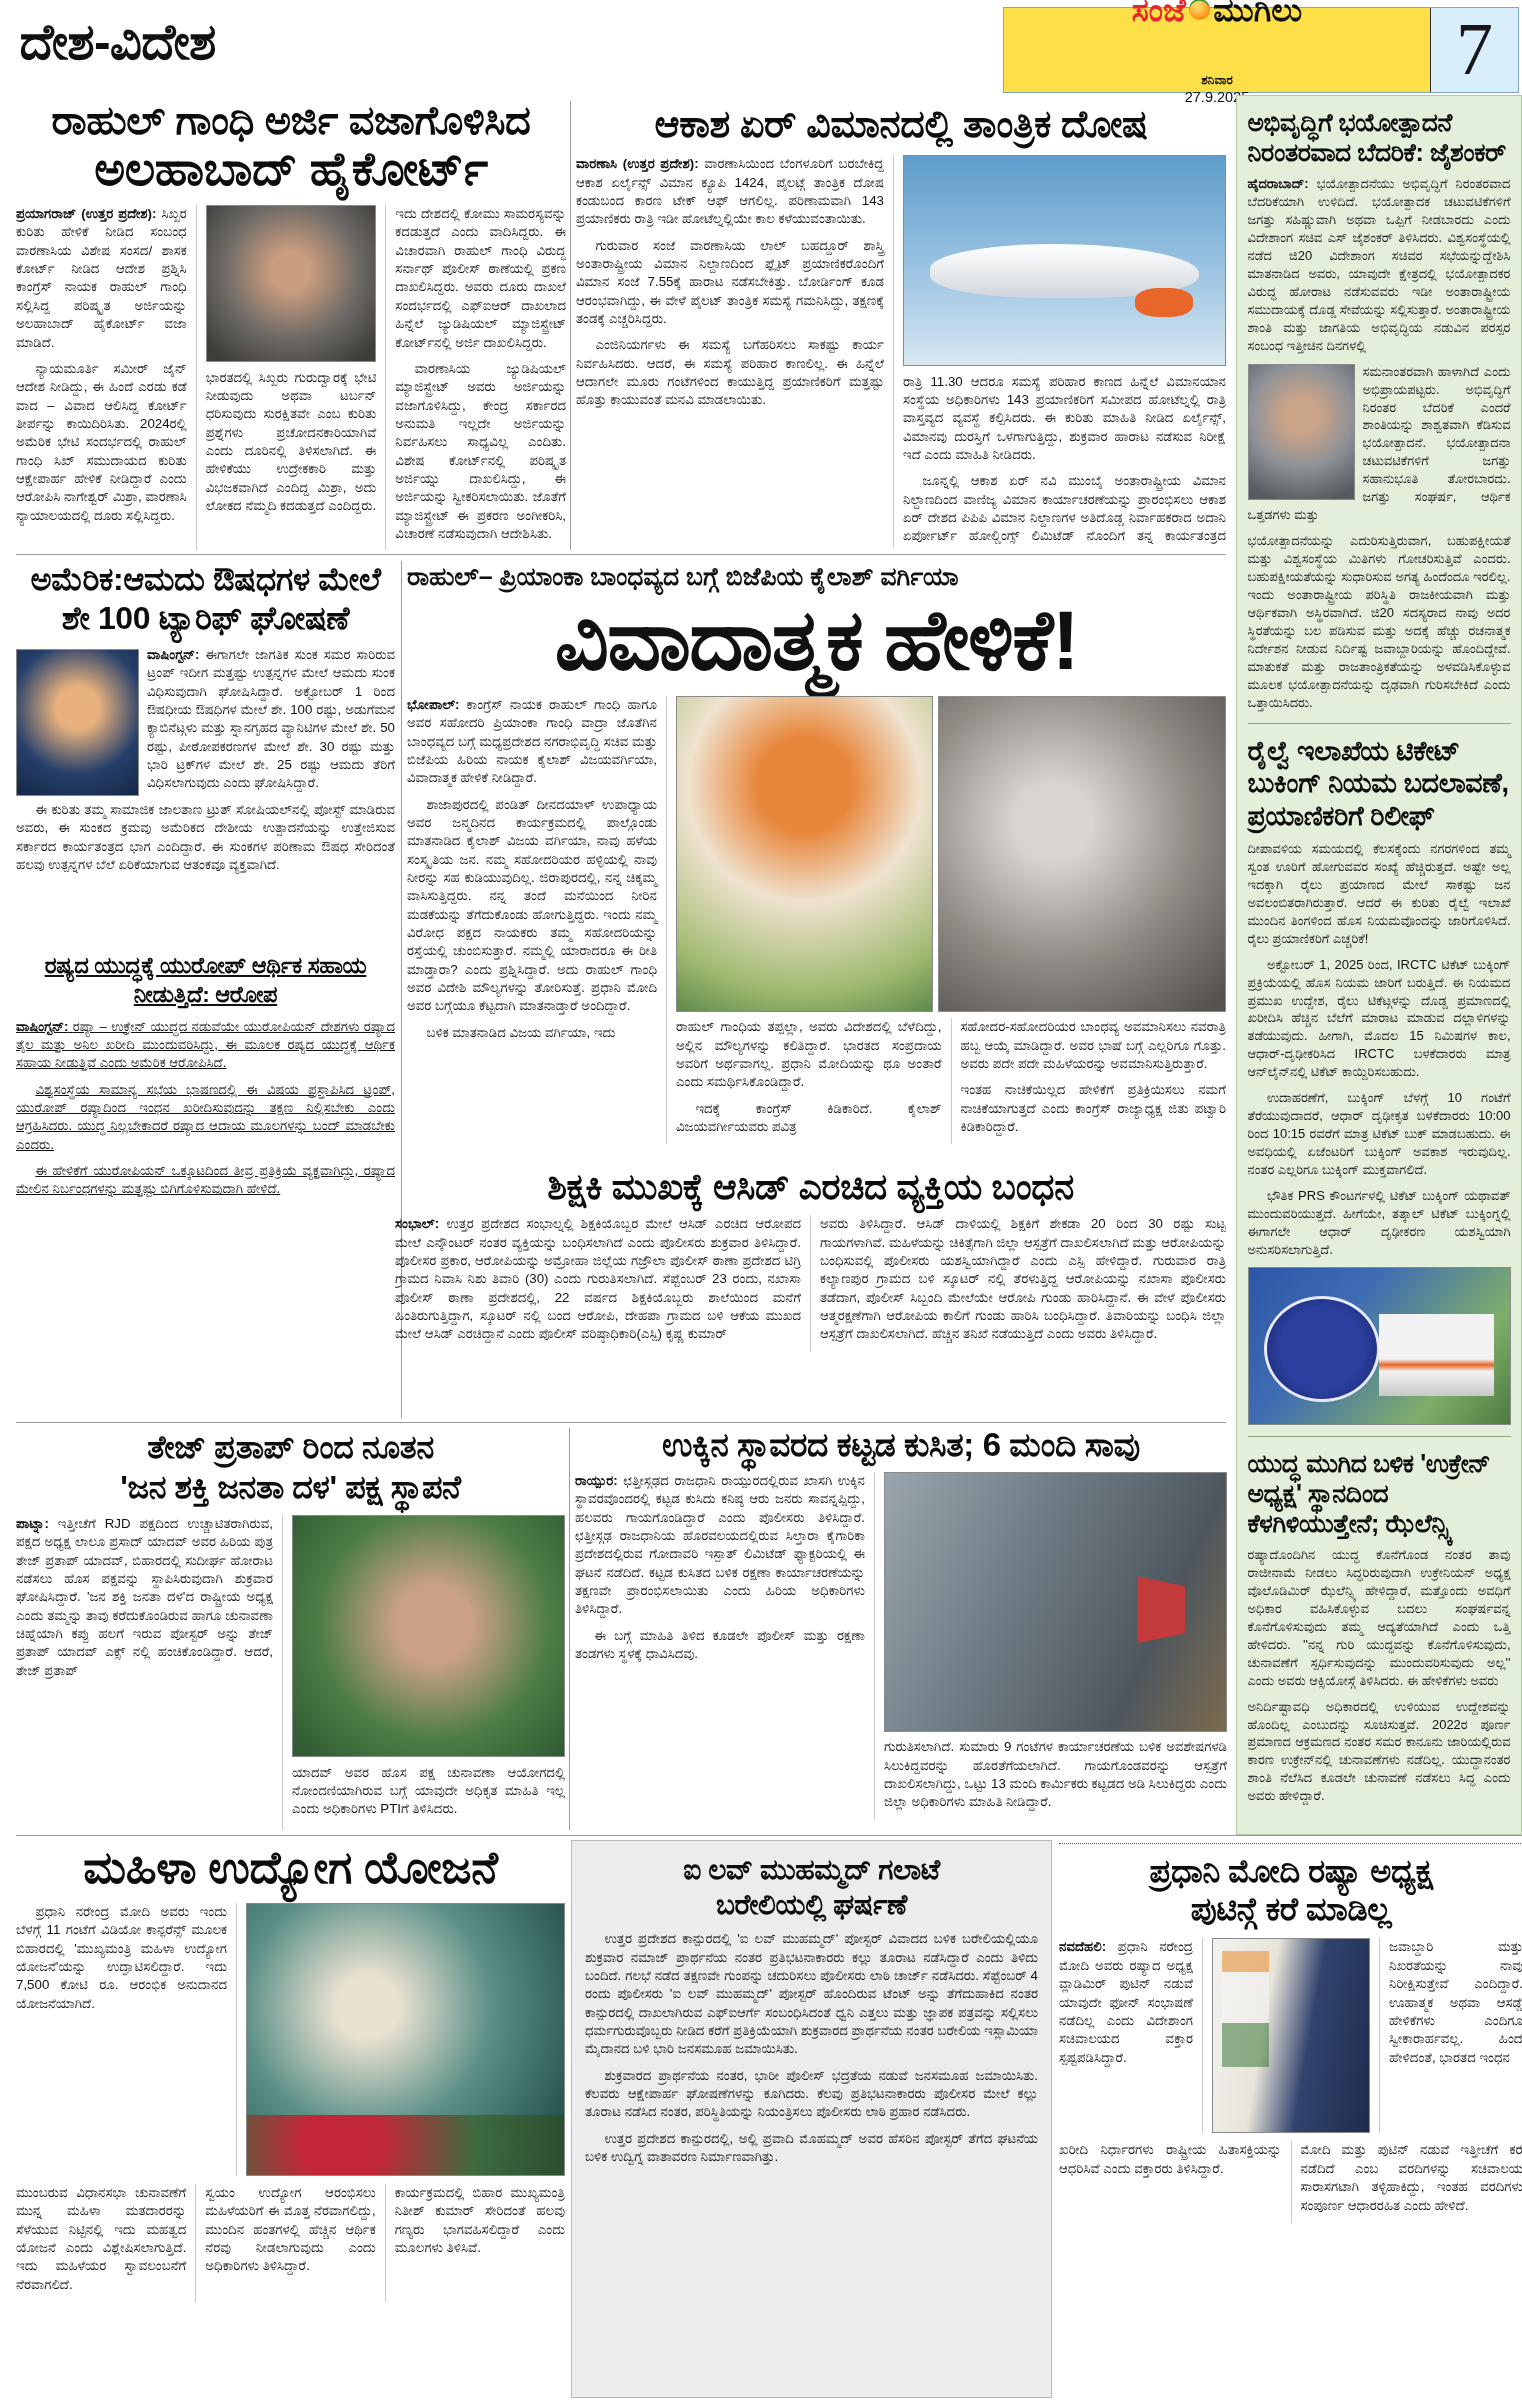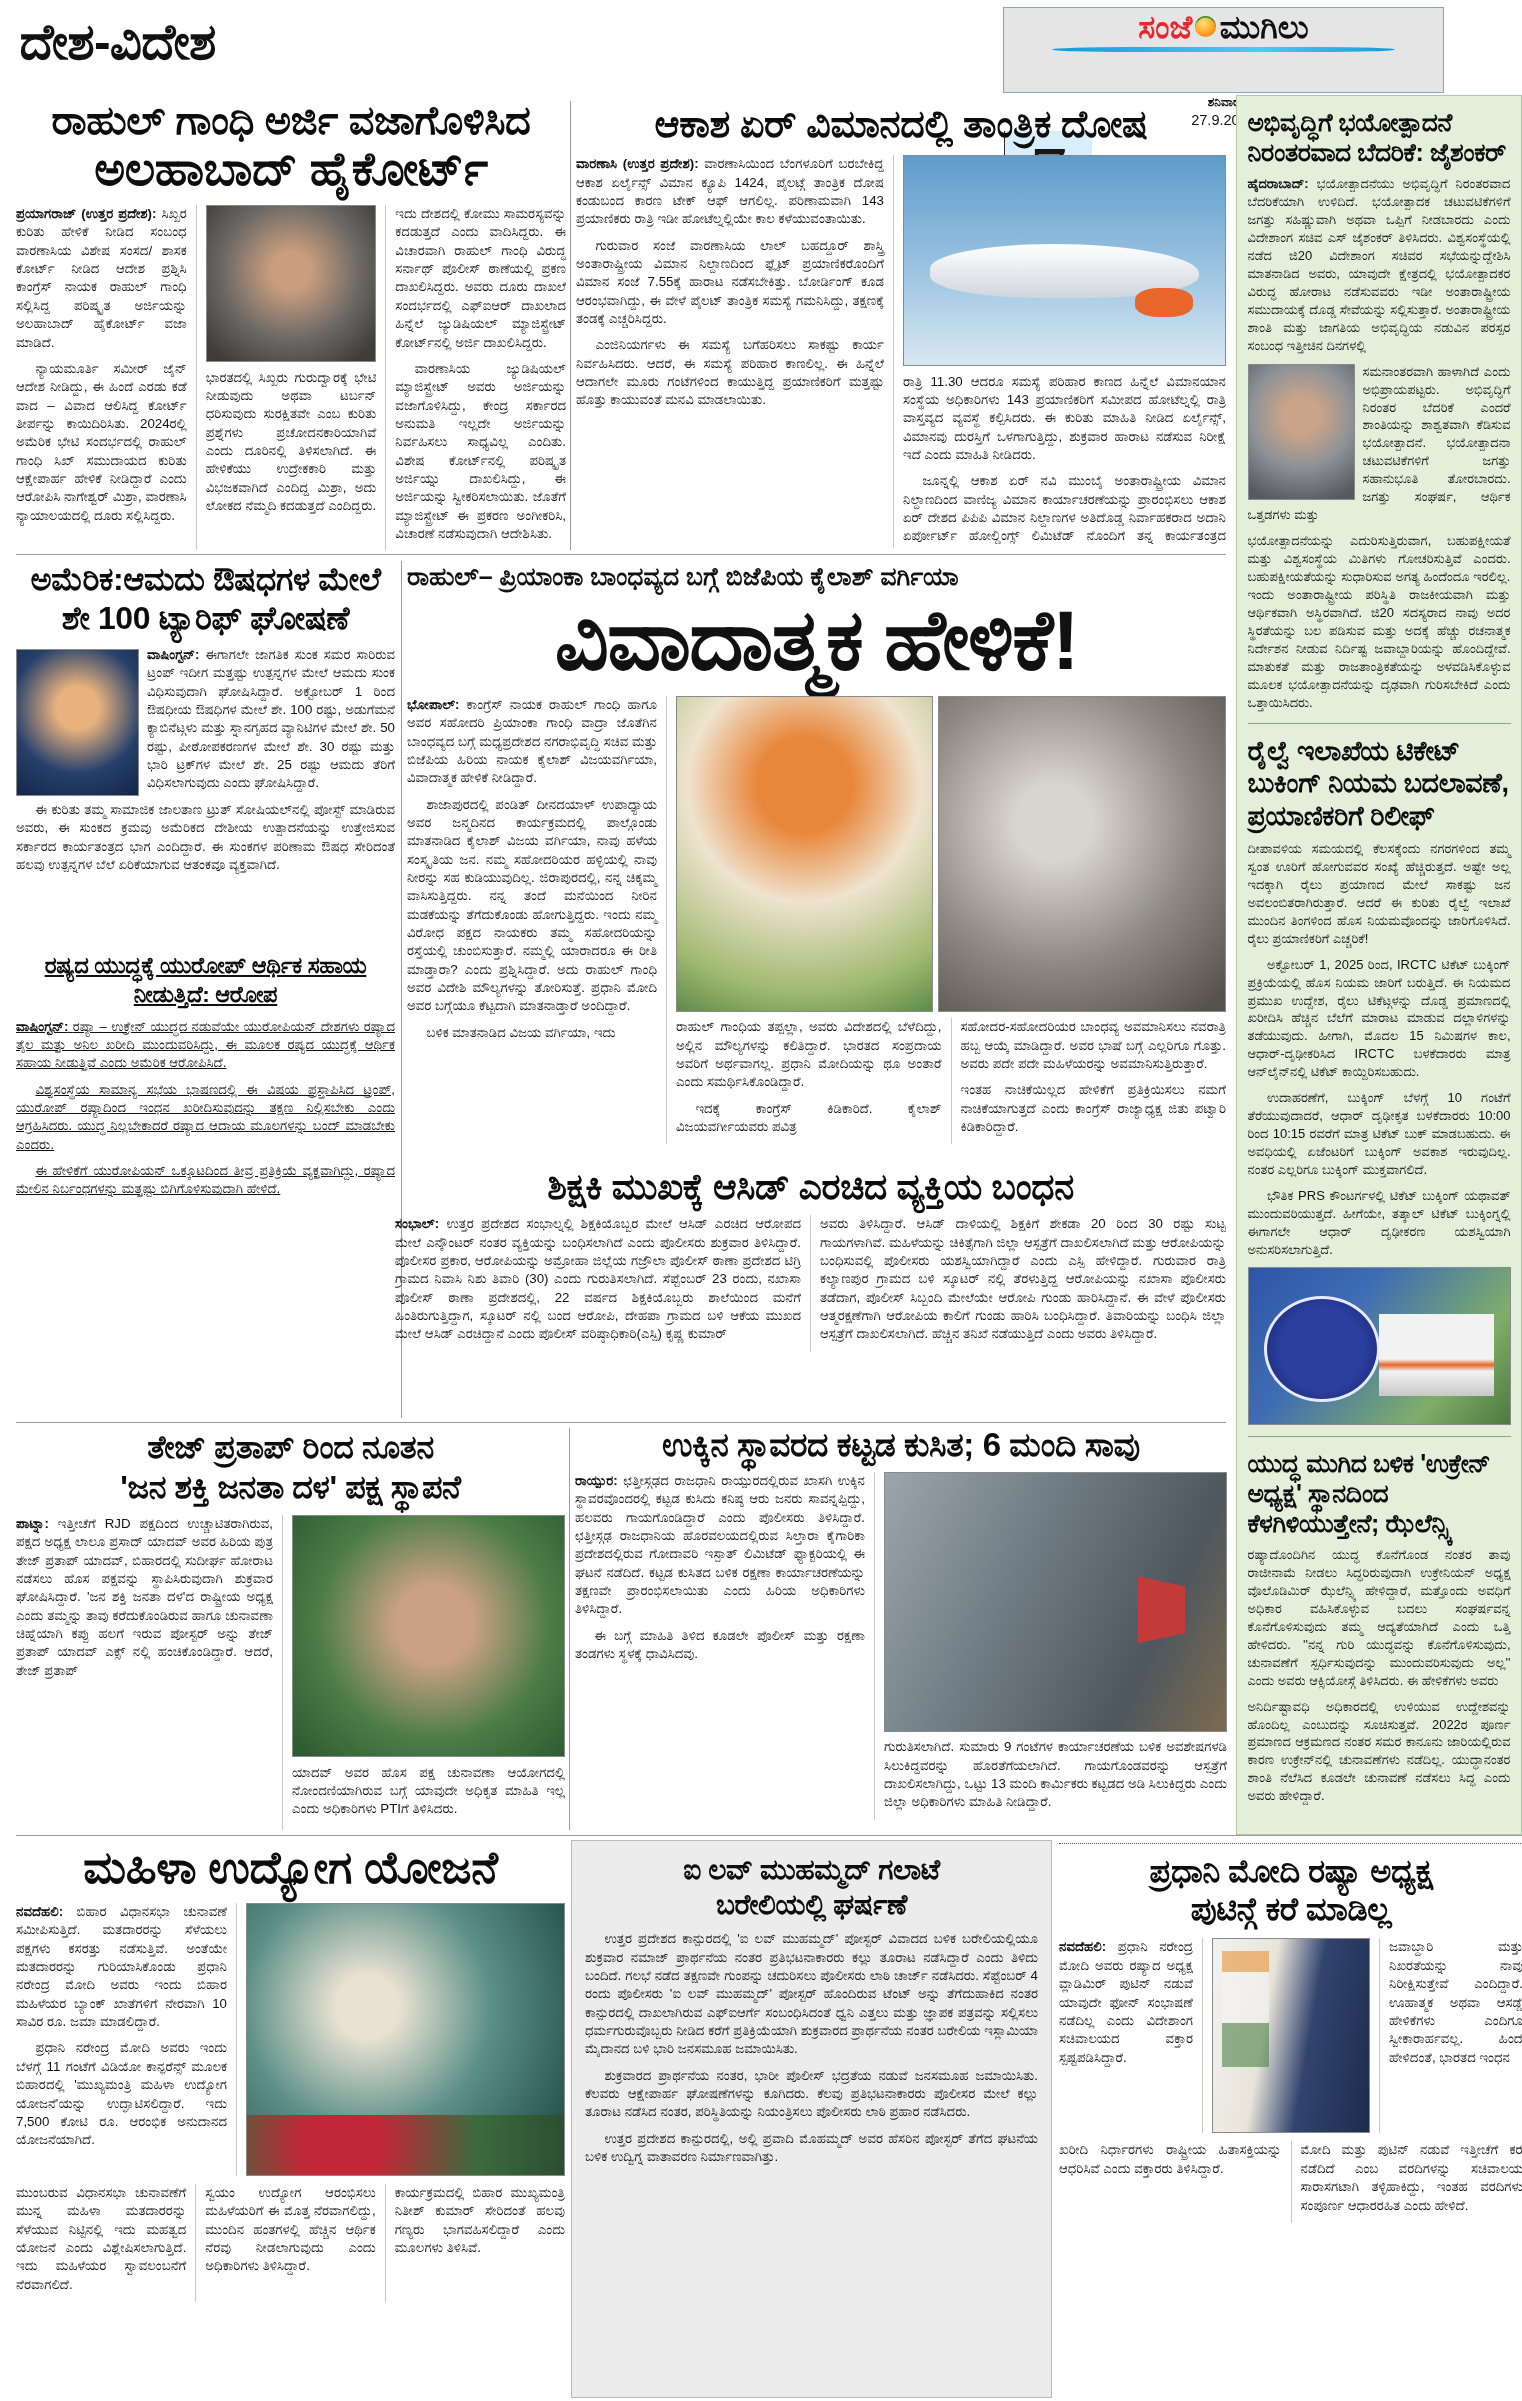--- a/index.html
+++ b/index.html
@@ -12,22 +12,22 @@
   p.body{margin:0 0 8px 0;text-align:justify;font-size:13.3px;line-height:1.38;}
   p.body.ind{text-indent:19.4px;}
   .cols{display:flex;align-items:stretch;}
   .cols > .col{flex:1 1 0;min-width:0;}
   .cols > .col + .col{border-left:0.8px solid #c9c9c9;padding-left:9px;margin-left:9px;}
   .photo{border:0.8px solid #8a8a8a;box-sizing:border-box;}
   .vrule{position:absolute;width:0.8px;background:#9a9a9a;}
   .hrule{position:absolute;height:0.8px;background:#9a9a9a;}
   
   #mast-title{position:absolute;left:19.4px;top:13px;font-size:50px;font-weight:800;letter-spacing:-0.8px;}
-  #mast-box{position:absolute;left:1003px;top:6.5px;width:441px;height:86px;background:#e5e5e5;
-            border:0.8px solid #7fa9c2;display:flex;box-sizing:border-box;flex-direction:column;}
+  #mast-box{position:absolute;left:1003px;top:6.5px;width:516px;height:86px;background:#fde047;
+            border:0.8px solid #7fa9c2;display:flex;box-sizing:border-box;}
   #mast-left{flex:1;display:flex;flex-direction:column;align-items:center;justify-content:center;padding:3.2px 0;}
   #brand{display:flex;align-items:center;gap:3.2px;font-size:32px;font-weight:800;line-height:1;}
   #brand .red{color:#e8262d;}
   #brand .blk{color:#101010;}
   #sun{width:21px;height:21px;border-radius:50%;background:radial-gradient(circle at 40% 35%,#ffe27a,#ff9d1c 60%,#e86a12);
        box-shadow:0 1.6px 0 #1b8f3a inset;}
   #swoosh{width:78%;height:5.6px;margin:4px 0 3.2px 0;border-radius:50%/100%;
           background:linear-gradient(90deg,#0f9cd8,#54c8ef 60%,#0f9cd8);}
   #mast-day{font-size:12px;font-weight:700;margin-top:40px;}
   #mast-date{font-size:14.5px;font-weight:400;margin-top:2.4px;}
@@ -253,21 +253,20 @@
         <div class="photo ph-steel" style="width:100%;height:260px;margin-bottom:6.5px;"></div>
         <p class="body">ಗುರುತಿಸಲಾಗಿದೆ. ಸುಮಾರು 9 ಗಂಟೆಗಳ ಕಾರ್ಯಾಚರಣೆಯ ಬಳಿಕ ಅವಶೇಷಗಳಡಿ ಸಿಲುಕಿದ್ದವರನ್ನು ಹೊರತೆಗೆಯಲಾಗಿದೆ. ಗಾಯಗೊಂಡವರನ್ನು ಆಸ್ಪತ್ರೆಗೆ ದಾಖಲಿಸಲಾಗಿದ್ದು, ಒಟ್ಟು 13 ಮಂದಿ ಕಾರ್ಮಿಕರು ಕಟ್ಟಡದ ಅಡಿ ಸಿಲುಕಿದ್ದರು ಎಂದು ಜಿಲ್ಲಾ ಅಧಿಕಾರಿಗಳು ಮಾಹಿತಿ ನೀಡಿದ್ದಾರೆ.</p>
       </div>
     </div>
   </div>
 
   <div class="art" id="art-mahila" style="left:16px;top:1843px;width:549px;height:555px;">
     <div class="hl ctr" style="margin-bottom:9.7px;">ಮಹಿಳಾ ಉದ್ಯೋಗ ಯೋಜನೆ</div>
     <div class="cols" style="margin-bottom:8px;">
       <div class="col" style="flex:0 0 211px;">
-        <p class="body"><span class="dl">ನವದೆಹಲಿ:</span> <span>ಬಿಹಾರ ವಿಧಾನಸಭಾ ಚುನಾವಣೆ ಸಮೀಪಿಸುತ್ತಿದೆ. ಮತದಾರರನ್ನು ಸೆಳೆಯಲು ಪಕ್ಷಗಳು ಕಸರತ್ತು ನಡೆಸುತ್ತಿವೆ. ಅಂತೆಯೇ ಮತದಾರರನ್ನು ಗುರಿಯಾಸಿಕೊಂಡು ಪ್ರಧಾನಿ ನರೇಂದ್ರ ಮೋದಿ ಅವರು ಇಂದು ಬಿಹಾರ ಮಹಿಳೆಯರ ಬ್ಯಾಂಕ್ ಖಾತೆಗಳಿಗೆ ನೇರವಾಗಿ 10 ಸಾವಿರ ರೂ. ಜಮಾ ಮಾಡಲಿದ್ದಾರೆ.</span></p>
         <p class="body ind">ಪ್ರಧಾನಿ ನರೇಂದ್ರ ಮೋದಿ ಅವರು ಇಂದು ಬೆಳಗ್ಗೆ 11 ಗಂಟೆಗೆ ವಿಡಿಯೋ ಕಾನ್ಫರೆನ್ಸ್ ಮೂಲಕ ಬಿಹಾರದಲ್ಲಿ 'ಮುಖ್ಯಮಂತ್ರಿ ಮಹಿಳಾ ಉದ್ಯೋಗ ಯೋಜನೆ'ಯನ್ನು ಉದ್ಘಾಟಿಸಲಿದ್ದಾರೆ. ಇದು 7,500 ಕೋಟಿ ರೂ. ಆರಂಭಿಕ ಅನುದಾನದ ಯೋಜನೆಯಾಗಿದೆ.</p>
       </div>
       <div class="col">
         <div class="photo ph-modi" style="width:100%;height:273px;"></div>
       </div>
     </div>
     <div class="cols">
       <div class="col">
           <p class="body">ಮುಂಬರುವ ವಿಧಾನಸಭಾ ಚುನಾವಣೆಗೆ ಮುನ್ನ ಮಹಿಳಾ ಮತದಾರರನ್ನು ಸೆಳೆಯುವ ನಿಟ್ಟಿನಲ್ಲಿ ಇದು ಮಹತ್ವದ ಯೋಜನೆ ಎಂದು ವಿಶ್ಲೇಷಿಸಲಾಗುತ್ತಿದೆ. ಇದು ಮಹಿಳೆಯರ ಸ್ವಾವಲಂಬನೆಗೆ ನೆರವಾಗಲಿದೆ.</p>
         </div>

